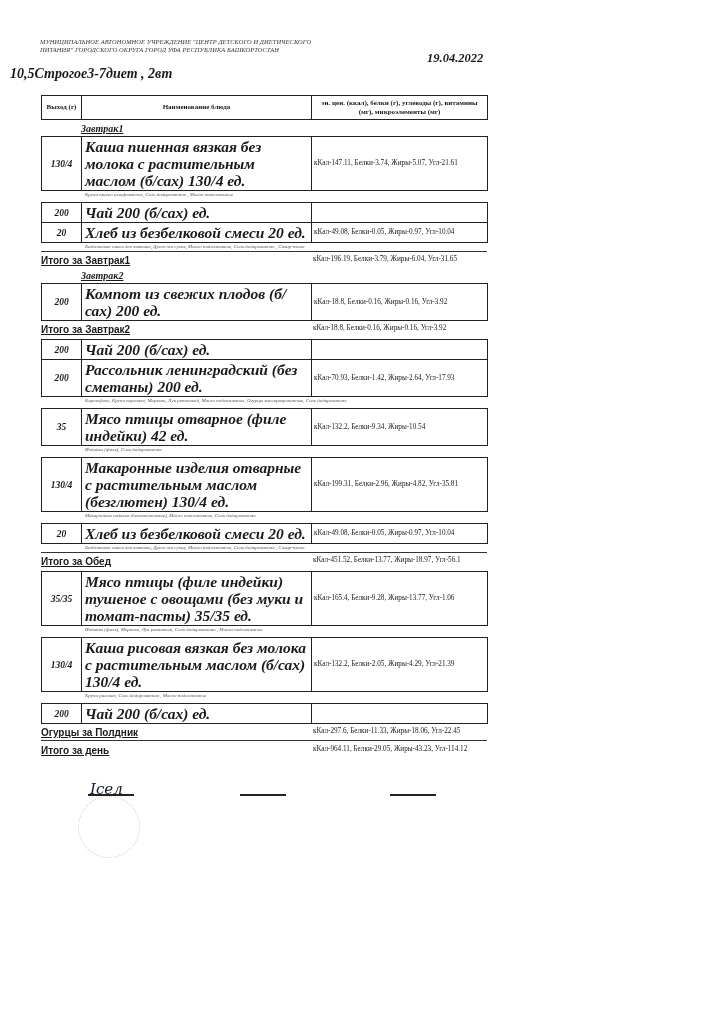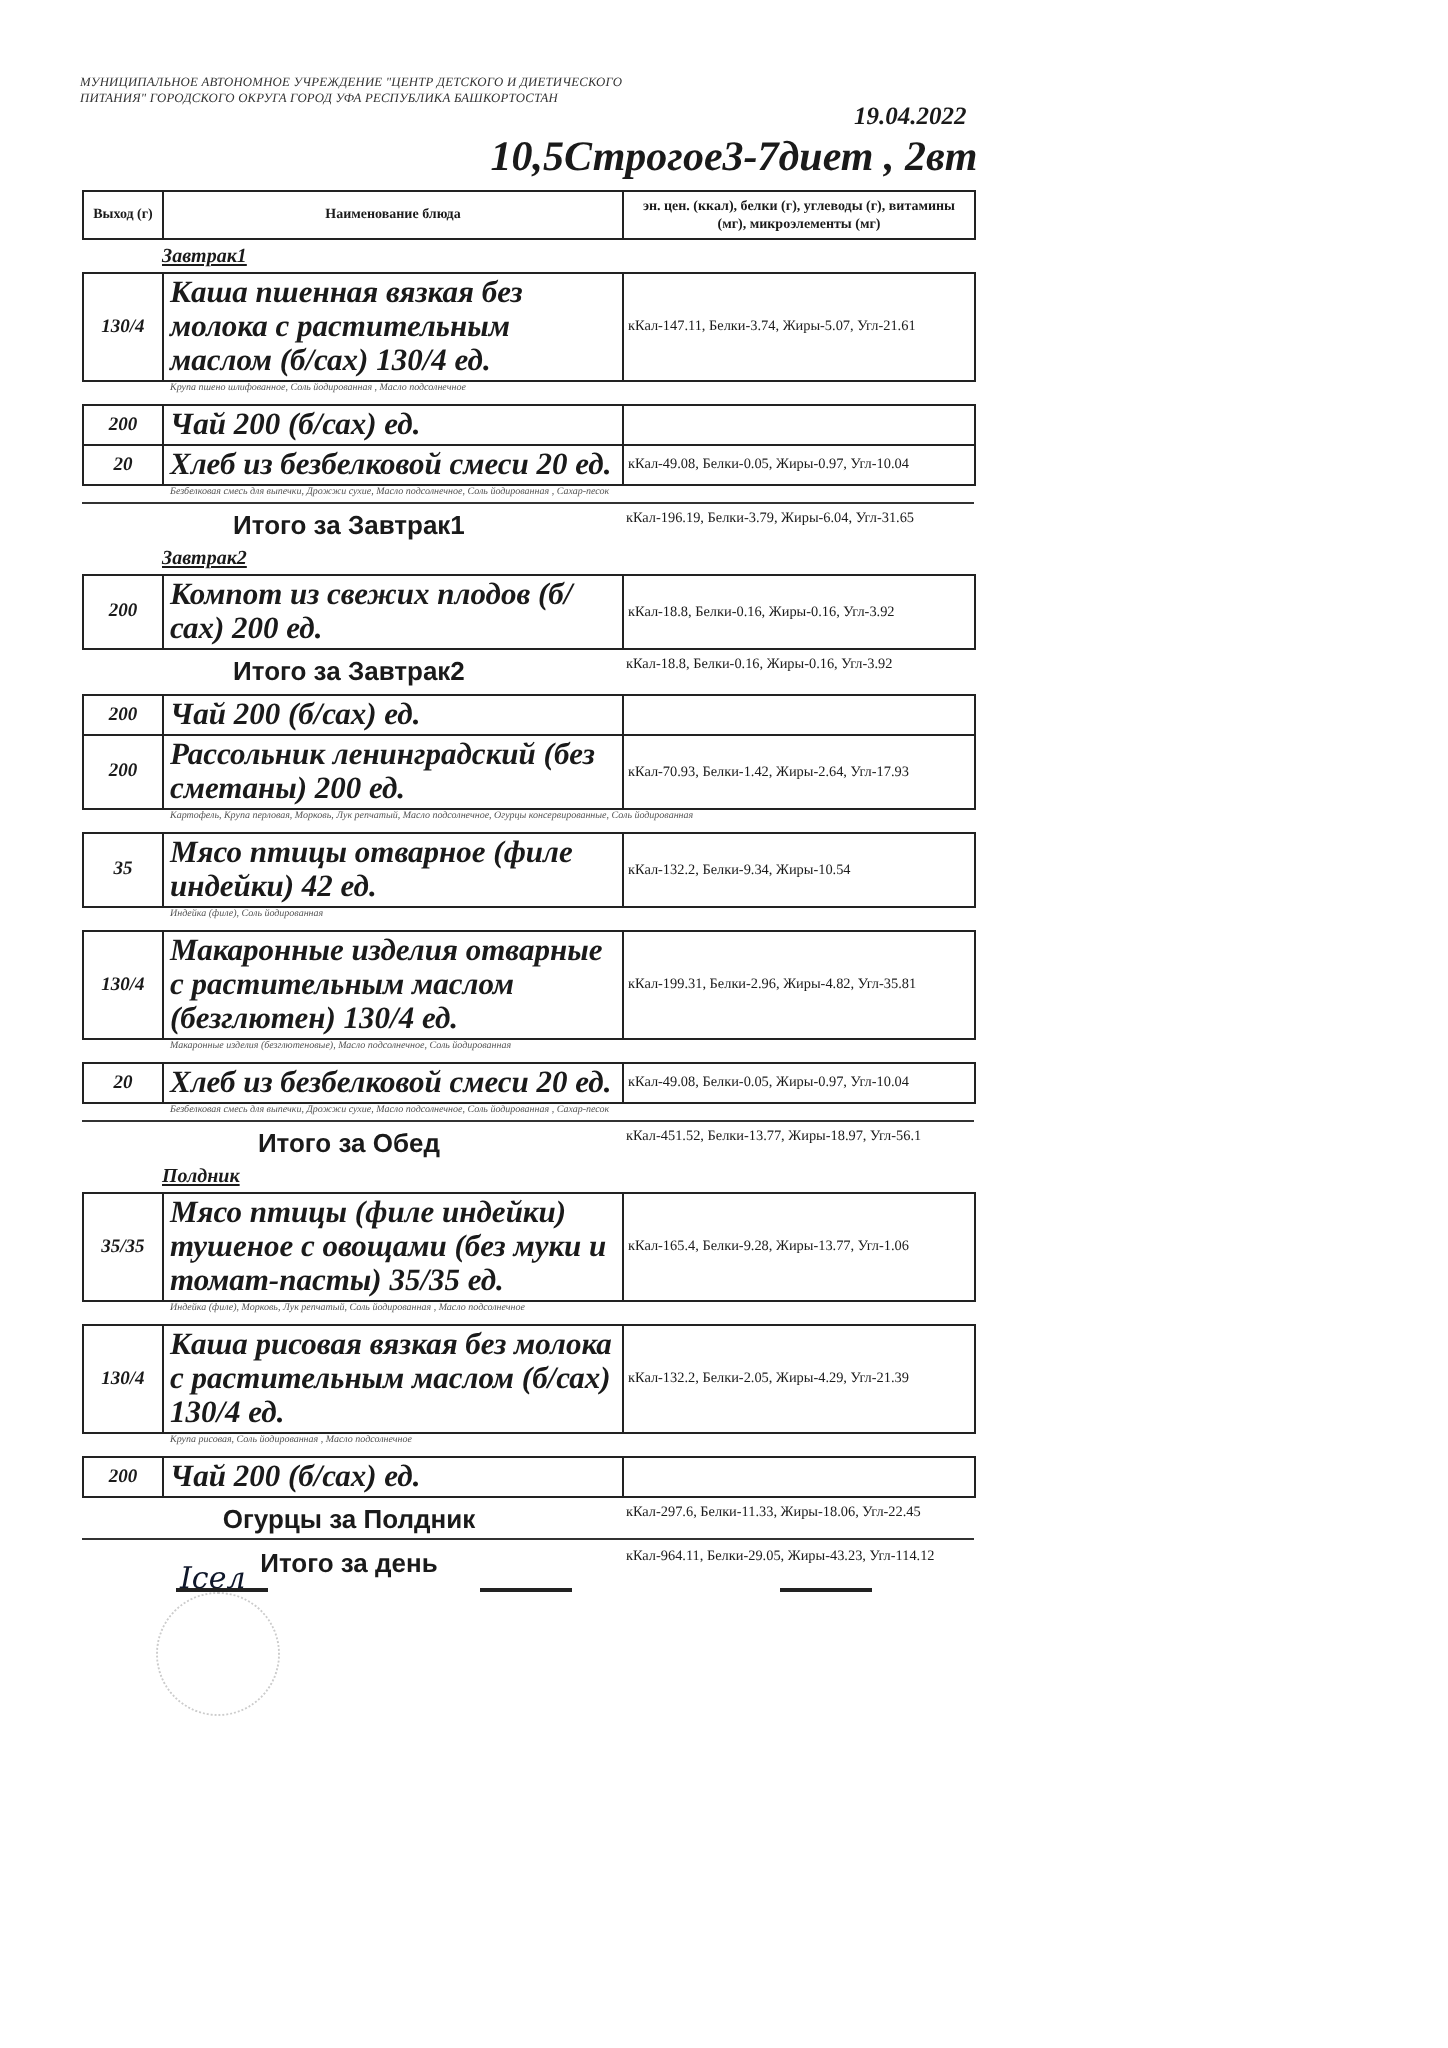--- a/index.html
+++ b/index.html
@@ -1,32 +1,32 @@
 <!DOCTYPE html>
 <html><head>
 <meta charset="utf-8">
 <style>
   html, body { margin:0; padding:0; }
   body { width:724px; height:1024px; background:#fff; position:relative; overflow:hidden; color:#1a1a1a; font-family:"Liberation Serif", serif; }
   .org { position:absolute; left:40px; top:38px; width:300px; font-size:6.4px; line-height:7.6px; font-style:italic; letter-spacing:0.1px; text-transform:uppercase; color:#333; }
   .date { position:absolute; left:427px; top:51px; font-size:12.5px; font-weight:bold; font-style:italic; }
-  .title { position:absolute; left:0; width:724px; top:66px; text-align:center; font-size:21px; font-weight:bold; font-style:italic; padding-left:10px; box-sizing:border-box; }
+  .title { position:absolute; left:0; width:724px; top:66px; font-size:14px; font-weight:bold; font-style:italic; padding-left:10px; box-sizing:border-box; }
   .sheet { position:absolute; left:41px; top:95px; width:446px; }
   table.hdr, table.dish { width:446px; border-collapse:collapse; table-layout:fixed; }
   table.hdr td, table.dish td { border:1.3px solid #222; }
   table.hdr td { font-size:7px; font-weight:bold; text-align:center; height:23px; line-height:9px; padding:0 2px; }
   col.c1 { width:40px; } col.c2 { width:230px; } col.c3 { width:176px; }
   .section { text-align:left; font-size:10px; font-weight:bold; font-style:italic; text-decoration:underline; margin:3px 0 2px 0; padding-left:40px; }
   td.out { text-align:center; font-size:9.5px; font-weight:bold; font-style:italic; }
   td.name { font-size:15.5px; font-weight:bold; font-style:italic; line-height:17px; padding:1px 3px; }
   td.nut { font-size:7.2px; line-height:9px; padding:0 2px; font-family:"Liberation Serif", serif; }
   .ingr { font-size:5px; font-style:italic; color:#555; padding:1px 0 1px 44px; line-height:6px; border-bottom:1.4px solid #333; margin-bottom:3px; }
   .ingr.nb { border-bottom:none; }
   .total { display:flex; margin:1px 0 4px 0; }
-  .total .lbl { width:270px; text-align:center; font-size:13px; font-weight:bold; padding-right:3px; font-family:"Liberation Sans", sans-serif; }
+  .total .lbl { width:270px; text-align:left; font-size:10px; font-weight:bold; padding-right:3px; font-family:"Liberation Sans", sans-serif;text-decoration:underline; }
   .total .val { width:176px; font-size:7.2px; line-height:9px; padding-left:2px; }
   .sigrow { position:absolute; top:794px; left:0; width:724px; height:100px; }
   .sig { position:absolute; left:90px; top:-14px; font-size:15px; font-style:italic; font-family:"DejaVu Serif", serif; color:#0f172a; }
   .line { position:absolute; height:1.5px; background:#222; }
   .stamp { position:absolute; left:78px; top:2px; width:60px; height:60px; border:1px dotted #ccc; border-radius:50%; }
 </style>
 </head>
 <body>
 
 <div class="org">МУНИЦИПАЛЬНОЕ АВТОНОМНОЕ УЧРЕЖДЕНИЕ "ЦЕНТР ДЕТСКОГО И ДИЕТИЧЕСКОГО ПИТАНИЯ" ГОРОДСКОГО ОКРУГА ГОРОД УФА РЕСПУБЛИКА БАШКОРТОСТАН</div>
@@ -173,21 +173,20 @@
       <td class="nut">кКал-49.08, Белки-0.05, Жиры-0.97, Угл-10.04</td>
     </tr>
   </tbody>
     </table>
   <div class="ingr">Безбелковая смесь для выпечки, Дрожжи сухие, Масло подсолнечное, Соль йодированная , Сахар-песок</div>
   <div class="total">
     <div class="lbl">Итого за Обед</div>
     <div class="val">кКал-451.52, Белки-13.77, Жиры-18.97, Угл-56.1</div>
   </div>
 
-  <div class="section">Полдник</div>
   <table class="dish">
     <colgroup>
         <col class="c1">
         <col class="c2">
         <col class="c3">
       </colgroup>
     <tbody>
         <tr style="height:54px">
       <td class="out">35/35</td>
       <td class="name">Мясо птицы (филе индейки) тушеное с овощами (без муки и томат-пасты) 35/35 ед.</td>

